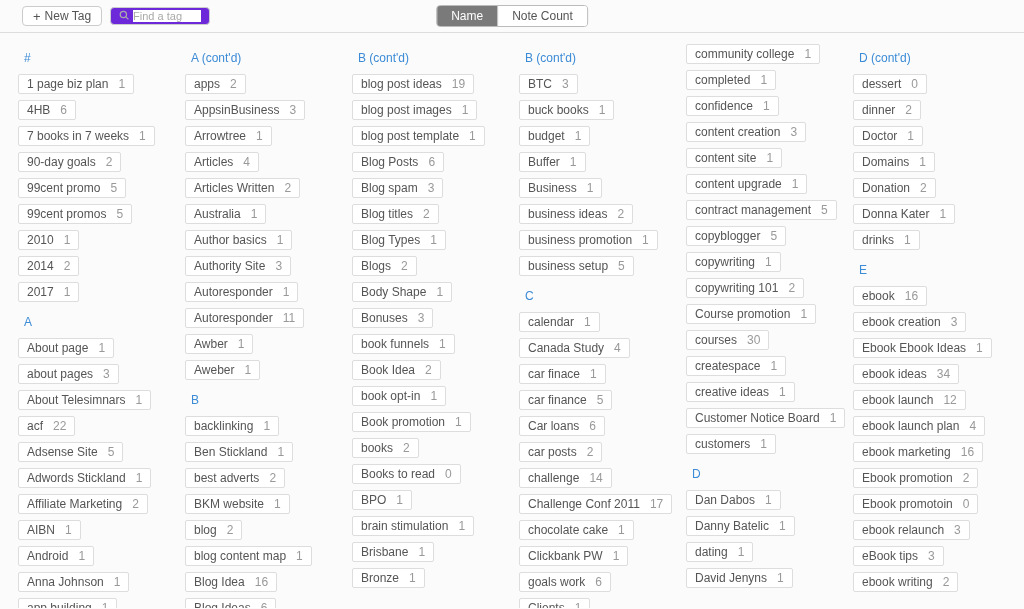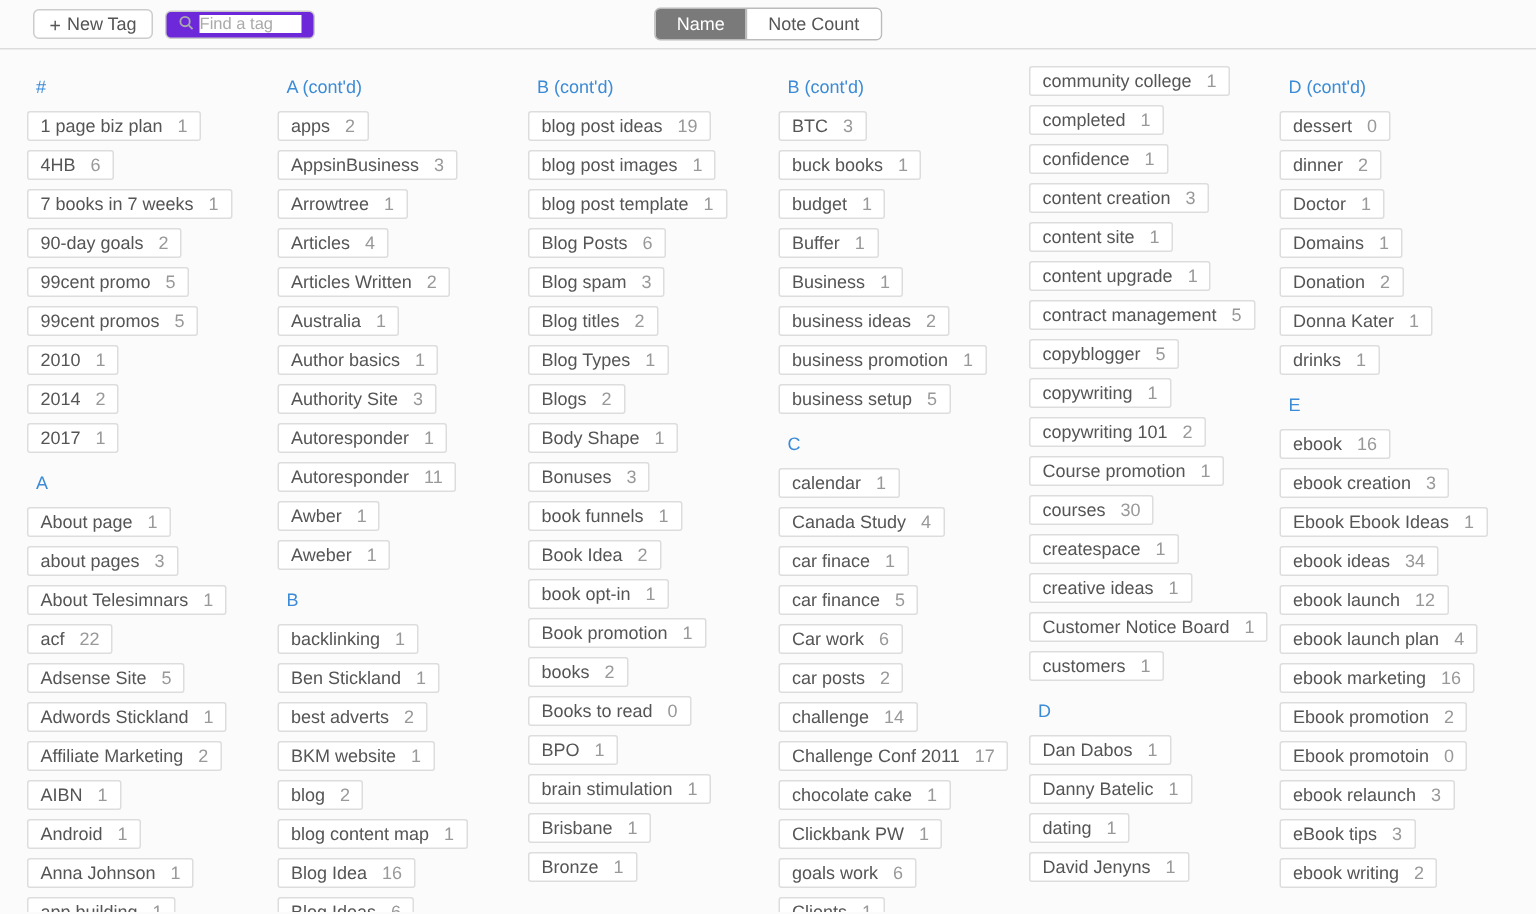--- a/index.html
+++ b/index.html
@@ -429,21 +429,21 @@
         </div></div>
       <div class="tag-row"><div class="tag">
           <span>car finace</span>
           <span class="tag-count">1</span>
         </div></div>
       <div class="tag-row"><div class="tag">
           <span>car finance</span>
           <span class="tag-count">5</span>
         </div></div>
       <div class="tag-row"><div class="tag">
-          <span>Car work</span>
+          <span>Car loans</span>
           <span class="tag-count">6</span>
         </div></div>
       <div class="tag-row"><div class="tag">
           <span>car posts</span>
           <span class="tag-count">2</span>
         </div></div>
       <div class="tag-row"><div class="tag">
           <span>challenge</span>
           <span class="tag-count">14</span>
         </div></div>

